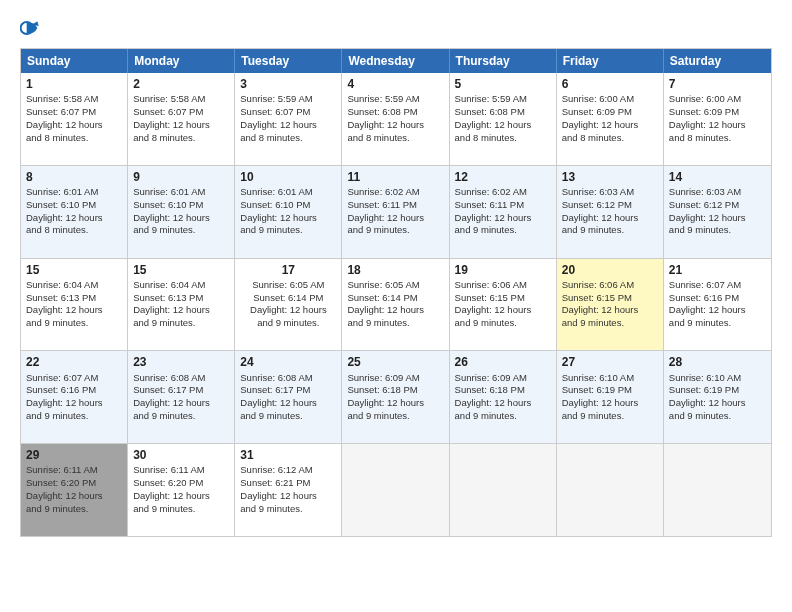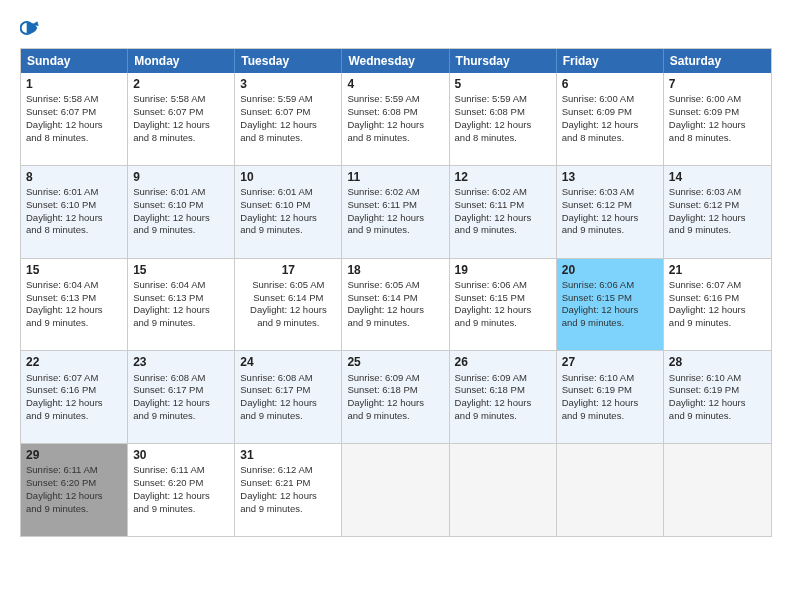--- a/index.html
+++ b/index.html
@@ -277,21 +277,21 @@
             <div>Daylight: 12 hours</div>
             <div>and 9 minutes.</div>
           </div>
           <div class="cal-cell" style="background: rgb(255, 255, 255);">
             <span class="day-num">19</span>
             <div>Sunrise: 6:06 AM</div>
             <div>Sunset: 6:15 PM</div>
             <div>Daylight: 12 hours</div>
             <div>and 9 minutes.</div>
           </div>
-          <div class="cal-cell" style="background: #7dd3fc;">
+          <div class="cal-cell" style="background: #fef9c3;">
             <span class="day-num">20</span>
             <div>Sunrise: 6:06 AM</div>
             <div>Sunset: 6:15 PM</div>
             <div>Daylight: 12 hours</div>
             <div>and 9 minutes.</div>
           </div>
           <div class="cal-cell" style="background: rgb(255, 255, 255);">
             <span class="day-num">21</span>
             <div>Sunrise: 6:07 AM</div>
             <div>Sunset: 6:16 PM</div>

